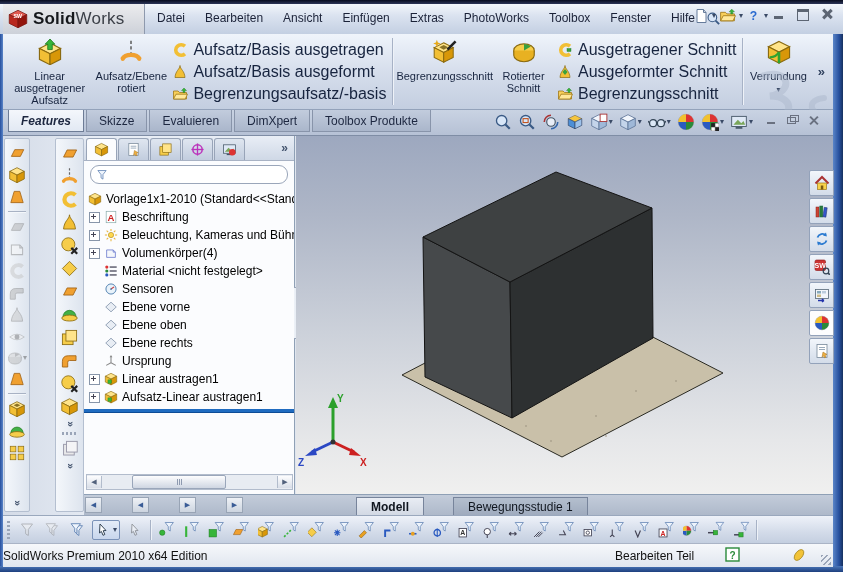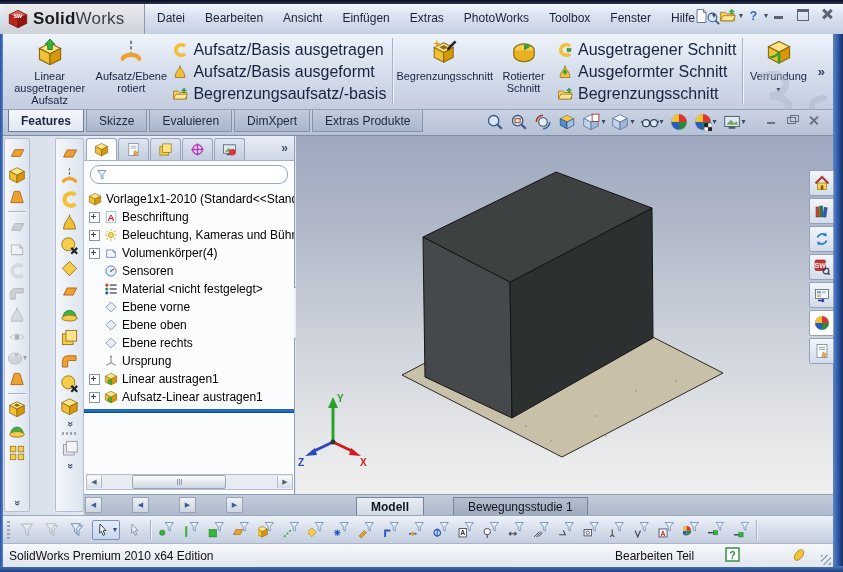--- a/index.html
+++ b/index.html
@@ -45,21 +45,21 @@
   .rrow{display:flex;align-items:center;gap:5px;height:20px;font-size:16px;color:#17243f;white-space:nowrap;border-radius:2px;}
   .vsep{width:1px;background:#a7b2c6;margin:4px 2px;box-shadow:1px 0 0 #eef2f8;}
   #rb-overflow{margin-left:auto;align-self:center;font-size:13px;font-weight:bold;color:#31425f;padding:0 6px;}
   #watermark{position:absolute;left:735px;top:36px;opacity:.45;pointer-events:none;}
 
   
   #tabrow{left:3px;top:110px;width:830px;height:26px;background:linear-gradient(#c9d3e3,#b6c1d5);
           border-bottom:1px solid #7f8da5;display:flex;align-items:flex-start;box-sizing:border-box;}
   .ctab{height:21px;display:flex;align-items:center;padding:0 12px;font-size:12px;color:#1d2740;
         background:linear-gradient(#c2ccdd,#aab6cb);border:1px solid #8894aa;border-top:none;margin-right:2px;}
-  .ctab.act{background:linear-gradient(#f4f7fc,#e2e9f3);font-weight:bold;border-color:#6d7c96;}
+  .ctab.act{background:linear-gradient(#f4f7fc,#e2e9f3);font-weight:bold;border-color:#6d7c96;font-style:italic;}
   #tabs-wrap{display:flex;margin-left:5px;}
   #headsup{display:flex;align-items:center;gap:4px;margin-left:60px;margin-top:2px;}
   .hbtn{display:flex;align-items:center;gap:1px;padding:1px;border-radius:2px;}
   #docctrl{margin-left:auto;margin-right:14px;margin-top:5px;display:flex;gap:10px;}
   .dbtn{width:11px;height:10px;position:relative;}
   .dmin::after{content:"";position:absolute;left:1px;bottom:1px;width:8px;border-bottom:2.5px solid #6a7180;}
   .dmax::after{content:"";position:absolute;left:0;top:2px;width:7px;height:5px;border:1px solid #6a7180;}
   .dmax::before{content:"";position:absolute;left:3px;top:0;width:7px;height:5px;border:1px solid #6a7180;background:#c6d0e0;}
   .dcls::before,.dcls::after{content:"";position:absolute;left:5px;top:0;width:2px;height:11px;background:#6a7180;}
   .dcls::before{transform:rotate(45deg);} .dcls::after{transform:rotate(-45deg);}
@@ -132,21 +132,21 @@
              border-top:1px solid #9aa8bd;display:flex;align-items:center;gap:5px;padding-left:4px;box-sizing:border-box;}
   .grip-v{width:3px;height:18px;background:repeating-linear-gradient(#9aa5b8 0 2px,transparent 2px 4px);margin-right:2px;}
   .fic{width:20px;height:20px;display:flex;align-items:center;justify-content:center;border-radius:2px;}
   #selbtn{display:flex;align-items:center;background:linear-gradient(#e4ecf8,#c8d6ec);border:1px solid #7a92b8;
           border-radius:2px;padding:1px 2px;gap:2px;}
   .bsep{width:1px;height:20px;background:#a7b2c6;box-shadow:1px 0 0 #eef2f8;}
 
   
   #statusbar{left:3px;top:543px;width:830px;height:23px;background:linear-gradient(#f6f8fb,#e0e6ef);
              border-top:1px solid #aab4c6;display:flex;align-items:center;font-size:12px;color:#111;}
-  #st-left{padding-left:6px;}
+  #st-left{}
   #st-mode{position:absolute;left:612px;}
   #st-q{position:absolute;left:722px;top:3px;}
   #st-tag{position:absolute;left:788px;top:3px;}
   #st-grip{position:absolute;right:2px;bottom:2px;width:10px;height:10px;
            background:repeating-linear-gradient(135deg,#9aa5b8 0 1.5px,transparent 1.5px 4px);}
 </style>
 </head>
 <body>
 
 <svg width="0" height="0" style="position:absolute" aria-hidden="true">
@@ -556,21 +556,21 @@
     </div>
     <span id="rb-overflow">»</span>
   </div>
 
   <div class="ab" id="tabrow">
     <div id="tabs-wrap">
       <div class="ctab act">Features</div>
       <div class="ctab">Skizze</div>
       <div class="ctab">Evaluieren</div>
       <div class="ctab">DimXpert</div>
-      <div class="ctab">Extras Produkte</div>
+      <div class="ctab">Toolbox Produkte</div>
     </div>
     <div id="headsup">
       <span class="hbtn">
           <svg width="18" height="18" viewBox="0 0 16 16">
             <use href="#mag"></use>
           </svg>
         </span>
       <span class="hbtn">
           <svg width="18" height="18" viewBox="0 0 16 16">
             <use href="#magz"></use>
@@ -853,33 +853,33 @@
             <svg width="14" height="14" viewBox="0 0 16 16">
               <use href="#bodyi"></use>
             </svg>
           </span>
         <span class="tlabel">Volumenkörper(4)</span>
       </div>
       <div class="trow">
         <span class="indent"></span>
         <span class="ic">
             <svg width="14" height="14" viewBox="0 0 16 16">
-              <use href="#sensori"></use>
-            </svg>
-          </span>
-        <span class="tlabel">Sensoren</span>
+              <use href="#materiali"></use>
+            </svg>
+          </span>
+        <span class="tlabel">Material &lt;nicht festgelegt&gt;</span>
       </div>
       <div class="trow">
         <span class="indent"></span>
         <span class="ic">
             <svg width="14" height="14" viewBox="0 0 16 16">
-              <use href="#materiali"></use>
-            </svg>
-          </span>
-        <span class="tlabel">Material &lt;nicht festgelegt&gt;</span>
+              <use href="#sensori"></use>
+            </svg>
+          </span>
+        <span class="tlabel">Sensoren</span>
       </div>
       <div class="trow">
         <span class="indent"></span>
         <span class="ic">
             <svg width="14" height="14" viewBox="0 0 16 16">
               <use href="#planei"></use>
             </svg>
           </span>
         <span class="tlabel">Ebene vorne</span>
       </div>

